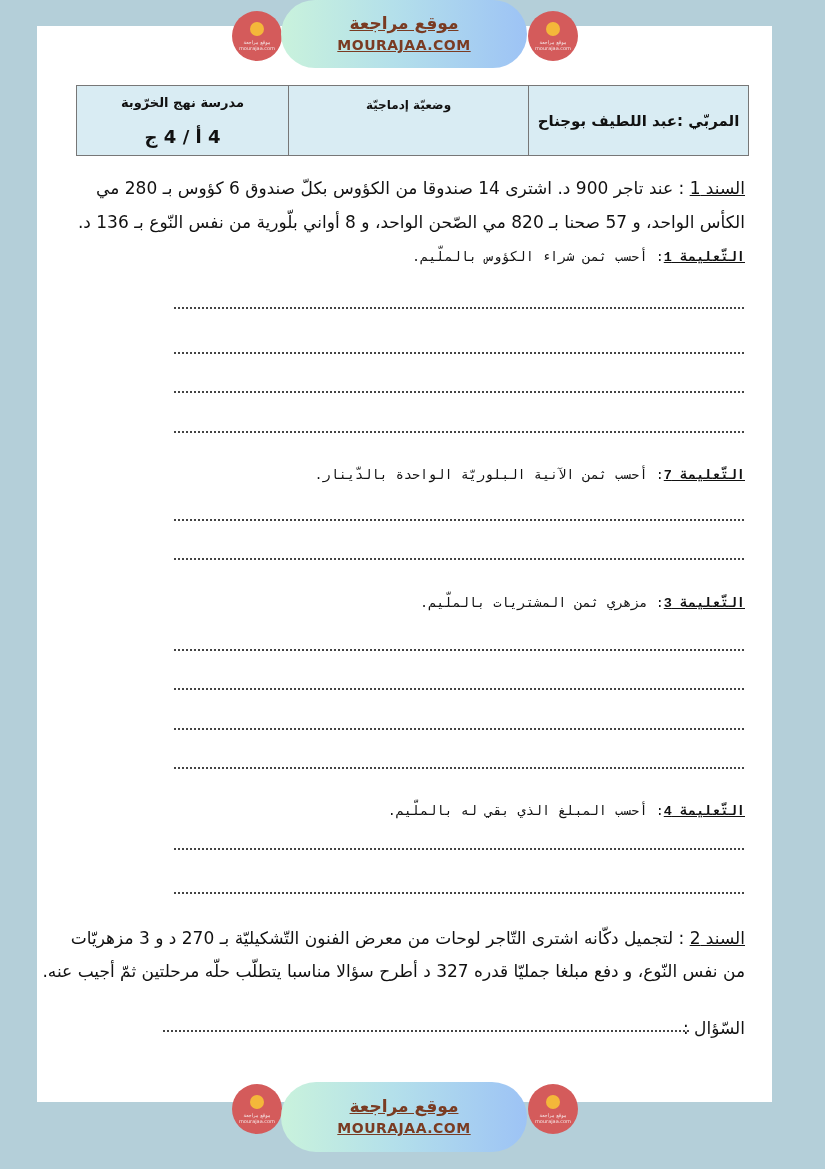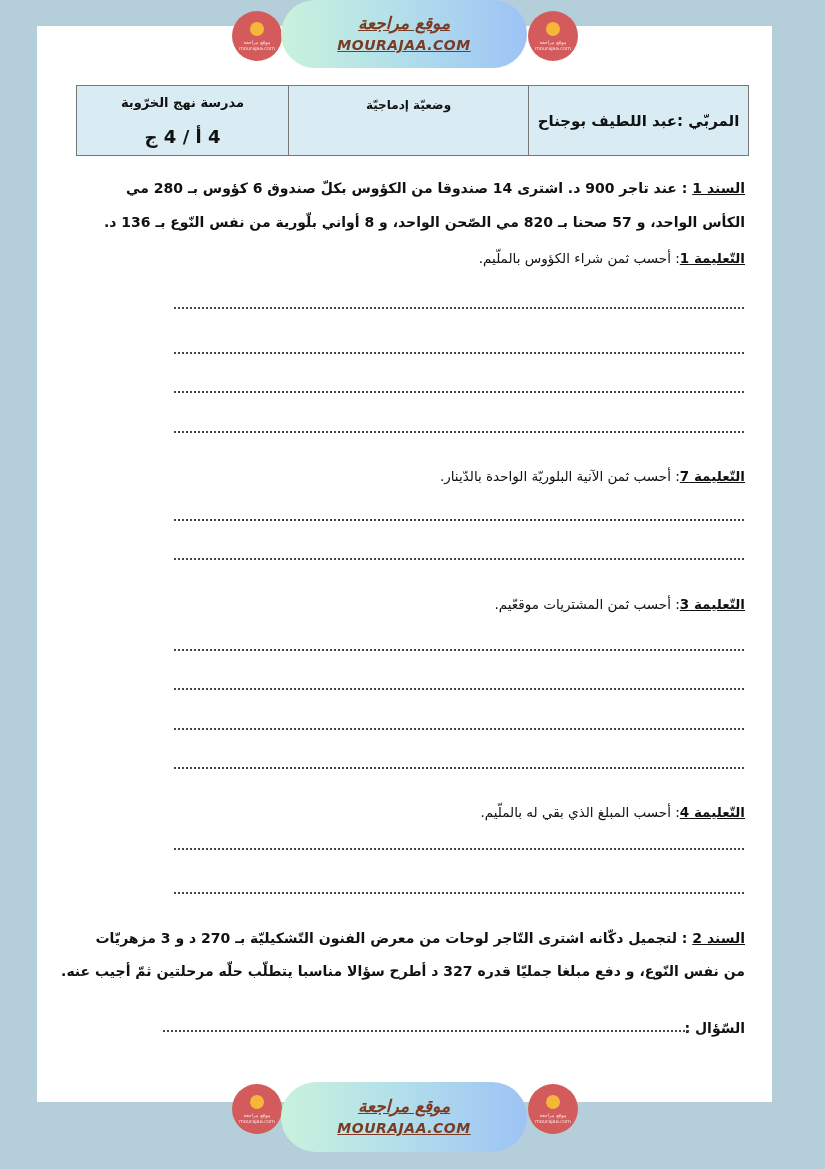--- a/index.html
+++ b/index.html
@@ -17,21 +17,20 @@
   }
   
   .banner {
     position: absolute;
     left: 281px;
     width: 246px; height: 68px;
     border-radius: 34px;
     background: linear-gradient(90deg, #c9f2dc 0%, #b4e0ea 45%, #9dc3f5 100%);
     display: flex; flex-direction: column; align-items: center; justify-content: center;
     z-index: 5;
-    font-style: italic;
   }
   .banner.top { top: 0px; }
   .banner.bottom { top: 1082px; height: 70px; border-radius: 35px; }
   .banner-ar {
     font-family: "DejaVu Sans", sans-serif;
     font-weight: bold;
     font-size: 17px;
     color: #7a3b22;
     text-decoration: underline;
     direction: rtl;
@@ -96,31 +95,32 @@
   .content {
     position: absolute;
     left: 80px; top: 172px;
     width: 665px;
     direction: rtl;
     text-align: right;
     font-family: "DejaVu Sans", sans-serif;
     color: #111;
   }
   .p-bold {
-    font-weight: bold;
-    font-size: 14px;
+    font-weight: normal;
+    font-size: 17px;
     line-height: 33px;
     text-align: justify;
     text-align-last: right;
   }
   .u { text-decoration: underline; }
   .task {
     font-size: 13.5px;
     line-height: 24px;
     font-weight: normal;
+    font-family: Liberation Mono, monospace;
   }
   .task .lbl { font-weight: bold; text-decoration: underline; }
   .dots {
     position: absolute;
     right: 0;
     width: 572px;
     height: 2px;
     background-image: radial-gradient(circle, #444 0.9px, transparent 1.1px);
     background-size: 4px 2px;
     background-repeat: repeat-x;
@@ -172,21 +172,21 @@
   <div class="dots" style="top:219px;"></div>
   <div class="dots" style="top:259px;"></div>
 
   <div class="abs task" style="top:292px;">
     <span class="lbl">التّعليمة 7</span><span>: أحسب ثمن الآنية البلوريّة الواحدة بالدّينار.</span>
   </div>
   <div class="dots" style="top:347px;"></div>
   <div class="dots" style="top:386px;"></div>
 
   <div class="abs task" style="top:420px;">
-    <span class="lbl">التّعليمة 3</span><span>: أحسب ثمن المشتريات موقعّيم.</span>
+    <span class="lbl">التّعليمة 3</span><span>: مزهري ثمن المشتريات بالملّيم.</span>
   </div>
   <div class="dots" style="top:477px;"></div>
   <div class="dots" style="top:516px;"></div>
   <div class="dots" style="top:556px;"></div>
   <div class="dots" style="top:595px;"></div>
 
   <div class="abs task" style="top:628px;">
     <span class="lbl">التّعليمة 4</span><span>: أحسب المبلغ الذي بقي له بالملّيم.</span>
   </div>
   <div class="dots" style="top:676px;"></div>

